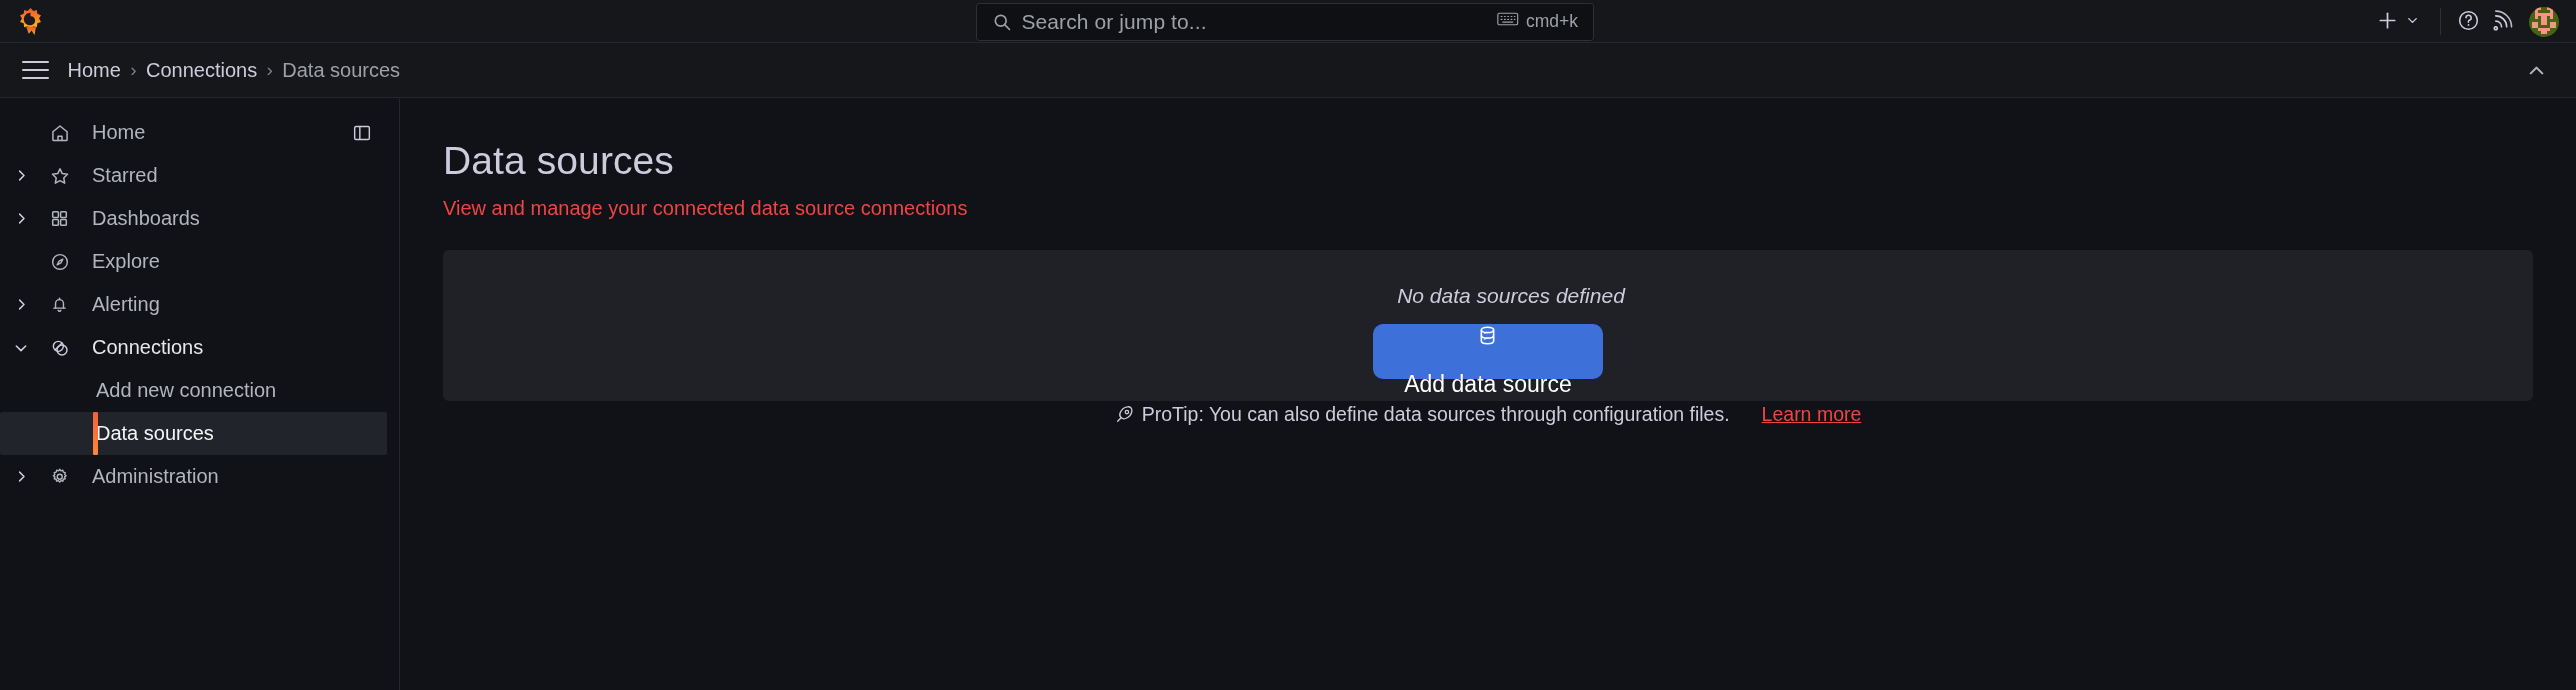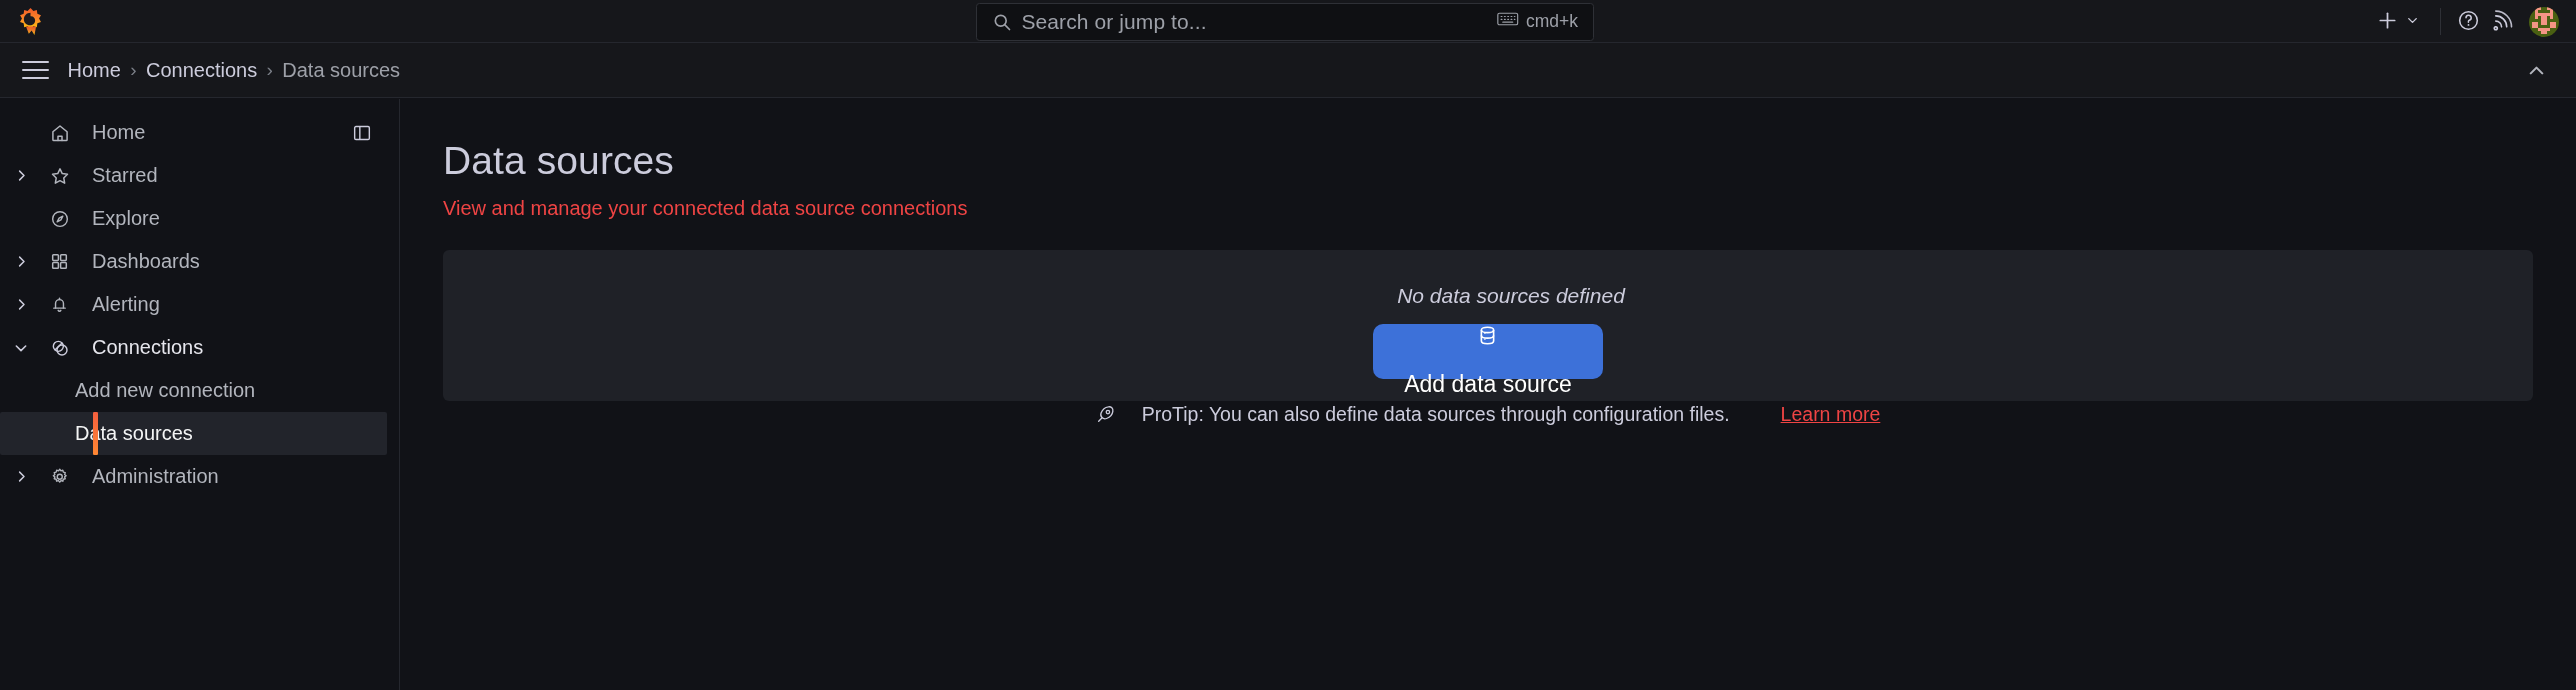--- a/index.html
+++ b/index.html
@@ -172,21 +172,21 @@
   }
   
   .nav-sub {
     position: relative;
     height: 43px;
     display: flex; align-items: center;
     margin-right: 12px;
     border-radius: 2px;
     cursor: pointer;
   }
-  .nav-sub .nav-label { padding-left: 75px; }
+  .nav-sub .nav-label { padding-left: 96px; }
   .nav-sub.selected {
     background: #22242b;
   }
   .nav-sub.selected .nav-label { color: #f4f5f5; }
   .sel-bar {
     position: absolute;
     left: 93px; top: 0;
     width: 5.4px; height: 43px;
     background: linear-gradient(#f55f3e, #ff8833);
     border-radius: 1.3px;
@@ -249,21 +249,21 @@
     color: #ffffff;
     font-size: 23px;
     font-weight: 500;
     font-family: "Liberation Sans", sans-serif;
     flex-direction: column;
   }
   .protip-row {
     position: absolute;
     top: 153px; left: 0; width: 100%;
     display: flex; justify-content: center; align-items: center;
-    gap: 26px;
+    gap: 7px;
   }
   .protip-text {
     font-size: 19.5px;
     color: #ccccdc;
   }
   .protip-link {
     font-size: 19.5px;
     color: #ef4444;
     text-decoration: underline;
     cursor: pointer;
@@ -426,45 +426,45 @@
     </span>
     <span class="nav-icon">
       <svg width="20" height="20" viewBox="0 0 24 24" fill="none" stroke="#b2b5bd" stroke-width="1.8" stroke-linejoin="round">
         <polygon points="12,3.4 14.7,9.1 21,9.9 16.5,14.3 17.6,20.6 12,17.6 6.4,20.6 7.5,14.3 3,9.9 9.3,9.1"></polygon>
       </svg>
     </span>
     <span class="nav-label">Starred</span>
   </div>
 
   <div class="nav-item">
-    <span class="nav-chev"></span>
-    <span class="nav-icon">
-      <svg width="20" height="20" viewBox="0 0 24 24" fill="none" stroke="#b2b5bd" stroke-width="1.7" stroke-linejoin="round">
-        <circle cx="12" cy="12" r="8.8"></circle>
-        <polygon points="15.4,8.6 13.1,13.1 8.6,15.4 10.9,10.9"></polygon>
-      </svg>
-    </span>
-    <span class="nav-label">Explore</span>
-  </div>
-
-  <div class="nav-item">
     <span class="nav-chev">
       <svg width="15" height="15" viewBox="0 0 24 24" fill="none" stroke="#ccccdc" stroke-width="2.4" stroke-linecap="round" stroke-linejoin="round">
         <polyline points="9,5 16,12 9,19"></polyline>
       </svg>
     </span>
     <span class="nav-icon">
       <svg width="19" height="19" viewBox="0 0 24 24" fill="none" stroke="#b2b5bd" stroke-width="1.9">
         <rect x="3.4" y="3.4" width="7.2" height="7.2" rx="1"></rect>
         <rect x="13.4" y="3.4" width="7.2" height="7.2" rx="1"></rect>
         <rect x="3.4" y="13.4" width="7.2" height="7.2" rx="1"></rect>
         <rect x="13.4" y="13.4" width="7.2" height="7.2" rx="1"></rect>
       </svg>
     </span>
     <span class="nav-label">Dashboards</span>
+  </div>
+
+  <div class="nav-item">
+    <span class="nav-chev"></span>
+    <span class="nav-icon">
+      <svg width="20" height="20" viewBox="0 0 24 24" fill="none" stroke="#b2b5bd" stroke-width="1.7" stroke-linejoin="round">
+        <circle cx="12" cy="12" r="8.8"></circle>
+        <polygon points="15.4,8.6 13.1,13.1 8.6,15.4 10.9,10.9"></polygon>
+      </svg>
+    </span>
+    <span class="nav-label">Explore</span>
   </div>
 
   <div class="nav-item">
     <span class="nav-chev">
       <svg width="15" height="15" viewBox="0 0 24 24" fill="none" stroke="#ccccdc" stroke-width="2.4" stroke-linecap="round" stroke-linejoin="round">
         <polyline points="9,5 16,12 9,19"></polyline>
       </svg>
     </span>
     <span class="nav-icon">
       <svg width="19" height="19" viewBox="0 0 24 24" fill="none" stroke="#b2b5bd" stroke-width="1.8" stroke-linecap="round" stroke-linejoin="round">

